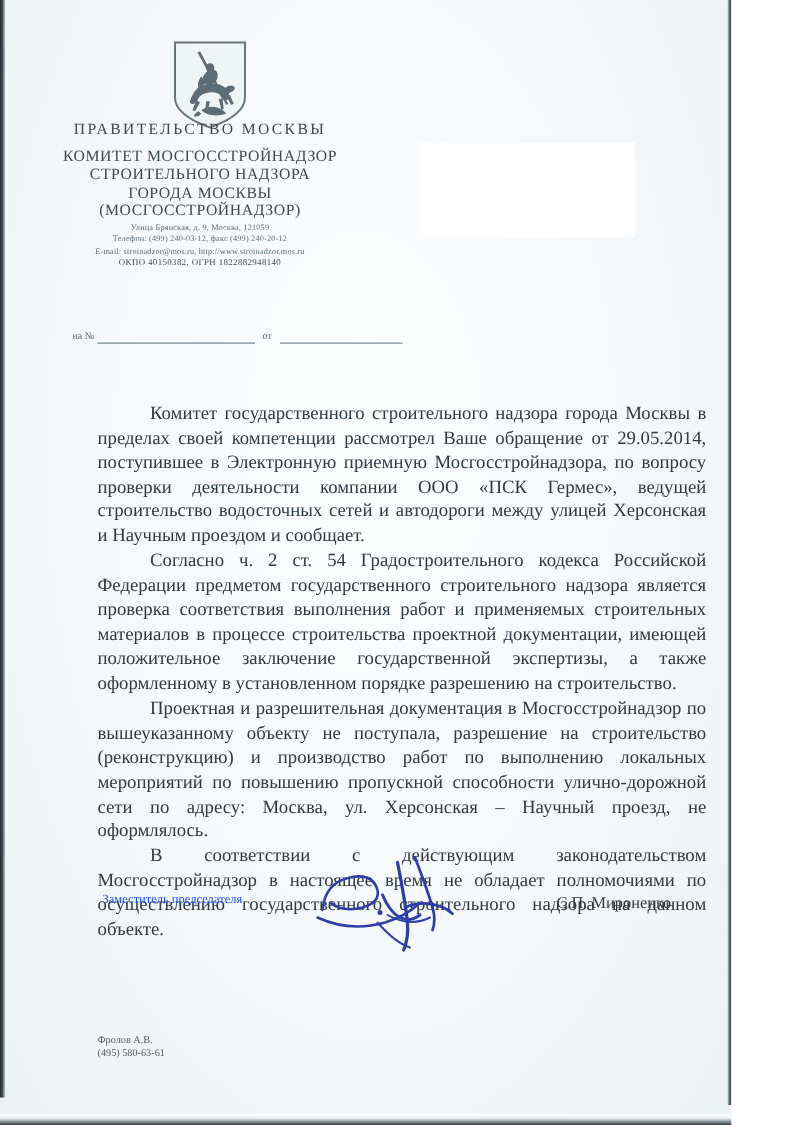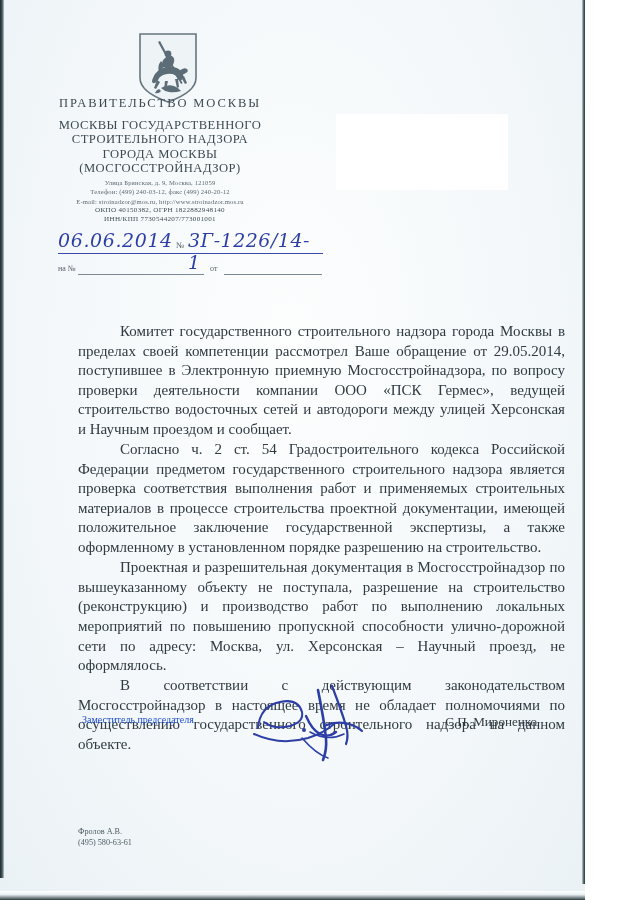--- a/index.html
+++ b/index.html
@@ -245,43 +245,36 @@
 
         <path d="M24 56 q6 -4 13 -2 q5 2 7 5 q-6 2 -12 1 q-5 -1 -8 -4 z"></path>
         <path d="M22 57 q-3 1 -4 4 q4 1 6 -2 z"></path>
       </g>
     </svg>
   </div>
 
   <div class="org-block">
     <div class="gov-line">ПРАВИТЕЛЬСТВО МОСКВЫ</div>
     <div class="committee">
-      <div>МОСКВЫ ГОСУДАРСТВЕННОГО</div>
+      <div>КОМИТЕТ МОСГОССТРОЙНАДЗОР</div>
       <div>СТРОИТЕЛЬНОГО НАДЗОРА</div>
       <div>ГОРОДА МОСКВЫ</div>
       <div>(МОСГОССТРОЙНАДЗОР)</div>
     </div>
   </div>
 
   <div class="contacts">
     <div>Улица Брянская, д. 9, Москва, 121059</div>
     <div>Телефон: (499) 240-03-12, факс (499) 240-20-12</div>
     <div>E-mail: stroinadzor@mos.ru, http://www.stroinadzor.mos.ru</div>
     <div class="bold">ОКПО 40150382, ОГРН 1822882948140</div>
-    <div class="bold">ИНН/КПП 7730544207/773001001</div>
   </div>
 
   <div class="redaction-box"></div>
 
-  <div class="ref-line">
-    <span class="hand ref-date">06.06.2014</span>
-    <span class="ref-no-label">№</span>
-    <span class="hand ref-number">3Г-1226/14-1</span>
-    <span class="ref-underline"></span>
-  </div>
 
   <div class="onref-line">
     <span class="onref-label">на №</span>
     <span class="onref-rule-1"></span>
     <span class="onref-ot">от</span>
     <span class="onref-rule-2"></span>
   </div>
 
   <div class="body-text">
     <p>Комитет государственного строительного надзора города Москвы в пределах своей компетенции рассмотрел Ваше обращение от 29.05.2014, поступившее в Электронную приемную Мосгосстройнадзора, по вопросу проверки деятельности компании ООО «ПСК Гермес», ведущей строительство водосточных сетей и автодороги между улицей Херсонская и Научным проездом и сообщает.</p>

